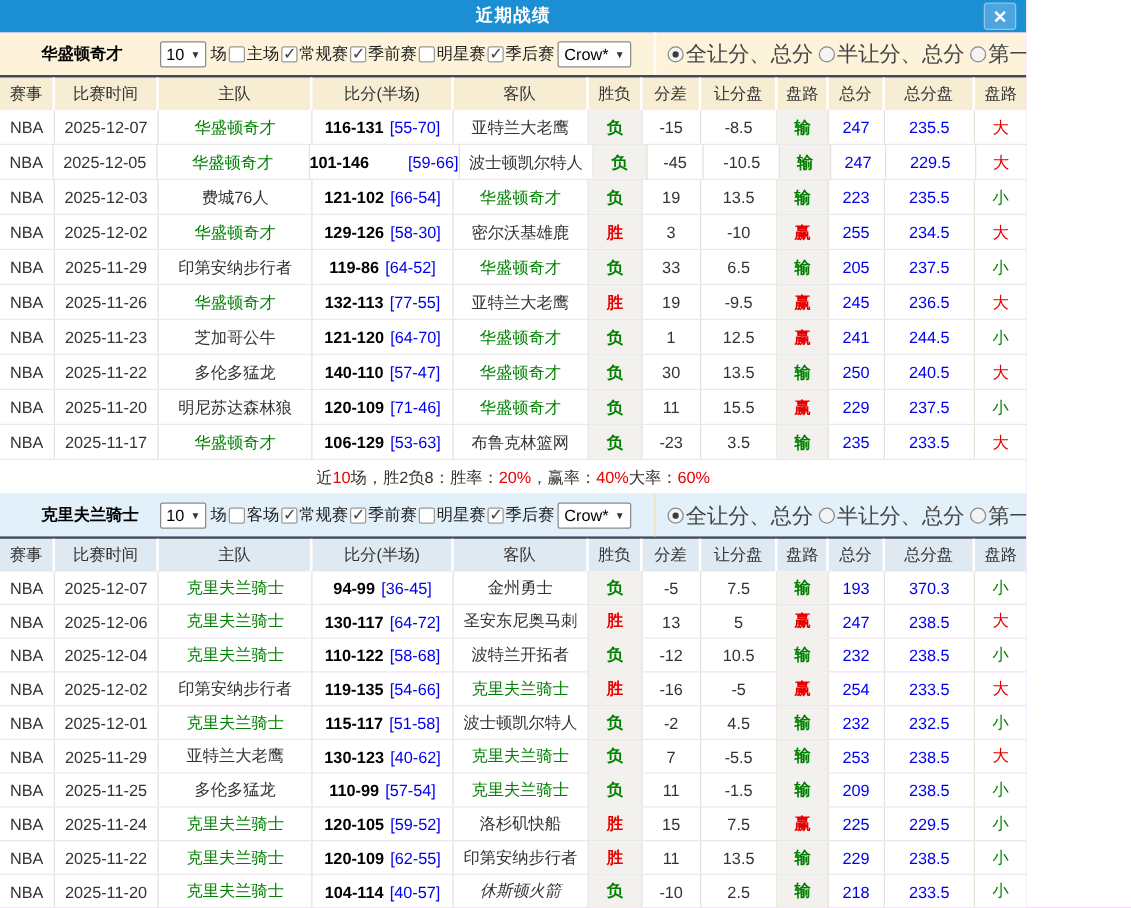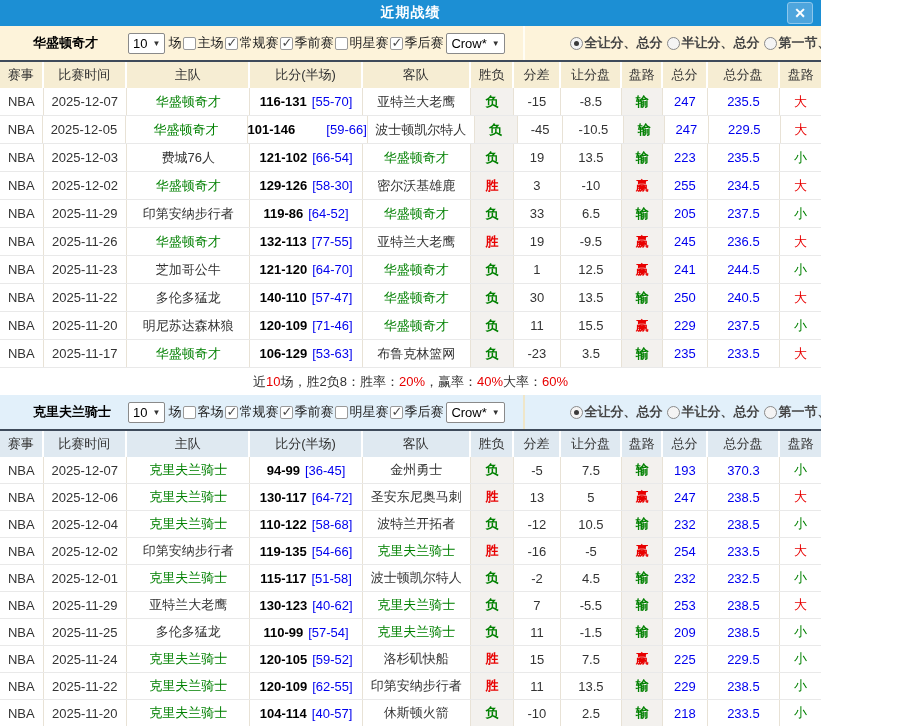--- a/index.html
+++ b/index.html
@@ -27,21 +27,21 @@
   .filterbar.sec0{background:#fdf3da;}
   .filterbar.sec1{background:#e2f0fa;}
   .filterbar .team{display:inline-block;margin-left:33px;width:92px;font-weight:bold;color:#000;font-size:13px;}
   .filterbar .controls{display:flex;align-items:center;height:100%;}
   .vdiv{position:absolute;left:523px;top:0;width:2px;height:100%;}
   .sec0 .vdiv{background:#fffdf5;}
   .sec1 .vdiv{background:#efe6c9;}
   .radio-area{position:absolute;left:525px;top:0;width:380px;height:100%;display:flex;align-items:center;justify-content:center;color:#444;}
   .radio{display:inline-block;width:13px;height:13px;border-radius:50%;border:1px solid #8a8a8a;background:#f4f4f4;margin-right:2px;position:relative;vertical-align:-2px;cursor:pointer;}
   .radio.on::after{content:"";position:absolute;left:3px;top:3px;width:5px;height:5px;border-radius:50%;background:#3a3a3a;}
-  .radio-label{margin-right:4px;font-size:13px;font-weight:bold;}
+  .radio-label{margin-right:4px;font-size:17px;}
 
   .selectbox{display:inline-flex;align-items:center;background:#fff;border:1px solid #8a8a8a;border-radius:2px;height:21px;padding:0 4px;margin:0 3px;cursor:pointer;font-size:13px;color:#000;}
   .selectbox .arrow{font-size:8px;margin-left:5px;color:#333;}
   .cbwrap{display:inline-flex;align-items:center;}
   .cb{display:inline-block;width:13px;height:13px;border:1px solid #9a9a9a;background:#fff;border-radius:2px;margin:0 1px 0 2px;position:relative;cursor:pointer;}
   .cb.checked::after{content:"✓";position:absolute;left:0px;top:-3px;font-size:13px;font-weight:bold;color:#4a4a4a;}
   .cb-label{font-size:13px;color:#222;}
 
   
   .thead{display:flex;height:28px;border-top:2px solid #3e4a5a;}
@@ -529,21 +529,21 @@
           <div class="cell green" style="width: 45px;">小</div>
         </div>
         <div class="trow">
           <div class="cell" style="width: 48px;">NBA</div>
           <div class="cell" style="width: 92px;">2025-11-20</div>
           <div class="cell green" style="width: 136px;">克里夫兰骑士</div>
           <div class="cell" style="width: 124px;">
             <span class="score-main">104-114</span>
             <span class="score-half">[40-57]</span>
           </div>
-          <div class="cell" style="width: 119px;">休斯顿火箭</div>
+          <div class="cell" style="width: 119px; font-style: italic;">休斯顿火箭</div>
           <div class="cell bold tint green" style="width: 48px;">负</div>
           <div class="cell" style="width: 51px;">-10</div>
           <div class="cell" style="width: 68px;">2.5</div>
           <div class="cell bold tint green" style="width: 45px;">输</div>
           <div class="cell blue" style="width: 49px;">218</div>
           <div class="cell blue" style="width: 80px;">233.5</div>
           <div class="cell green" style="width: 45px;">小</div>
         </div>
       </div>
   </div>

